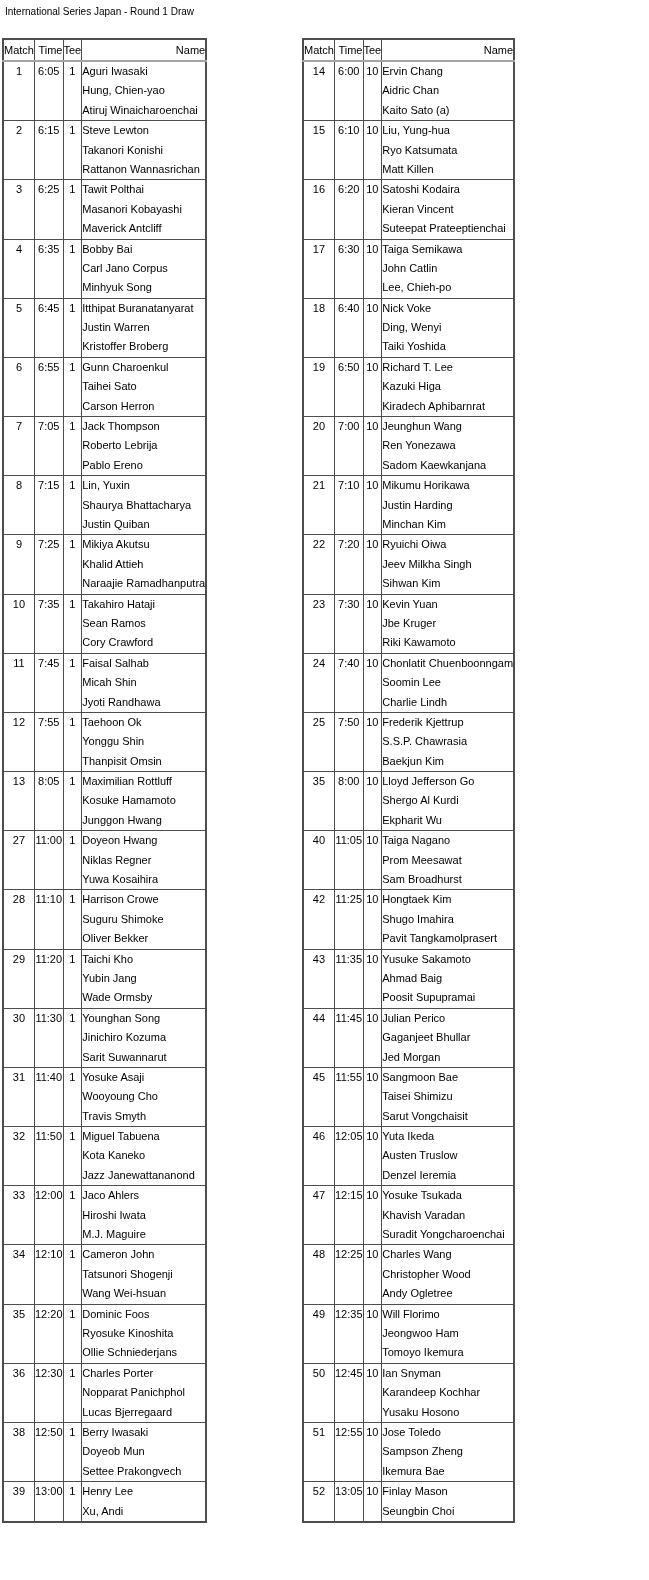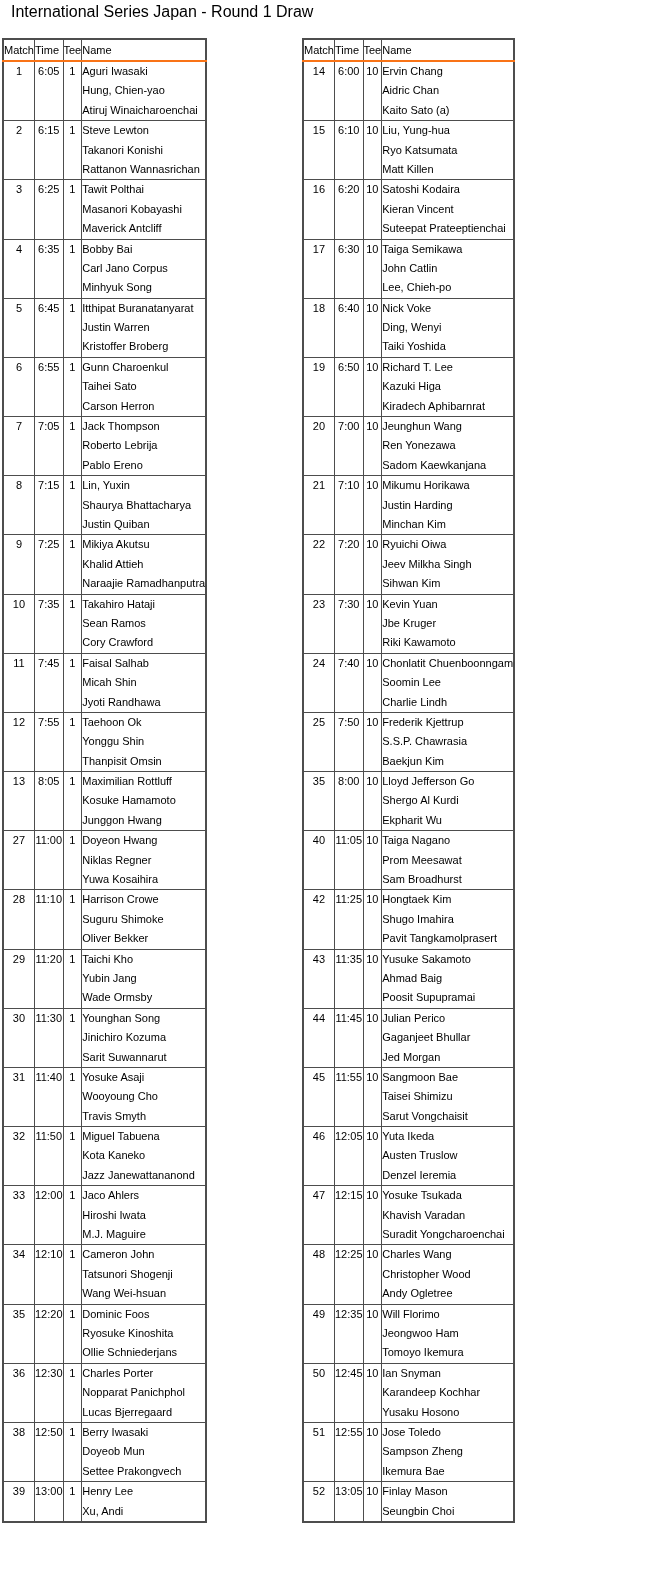--- a/index.html
+++ b/index.html
@@ -12,22 +12,22 @@
   .page {
     position: relative;
     width: 649px;
     height: 1580px;
     background: #ffffff;
     overflow: hidden;
   }
   .title {
     position: absolute;
     top: 5px;
-    left: 11px;
-    font-size: 16px;
+    left: 5px;
+    font-size: 10px;
     line-height: 14px;
     white-space: nowrap;
   }
   .tables {
     position: absolute;
     top: 38px;
     left: 2px;
   }
   table.draw {
     border-collapse: collapse;
@@ -41,22 +41,22 @@
   table.draw th, table.draw td {
     border: 1px solid #4d4d4d;
     padding: 0;
     font-size: 11px;
     font-weight: normal;
     overflow: hidden;
   }
   table.draw thead th {
     height: 20px;
     line-height: 20px;
-    text-align: left;
-    border-bottom: 2px solid #f97316;
+    text-align: right;
+    border-bottom: 2px solid #a3a3a3;
     white-space: nowrap;
   }
   table.draw td { vertical-align: top; }
   td.cell-center {
     text-align: center;
     line-height: 19px;
     padding-top: 1px;
   }
   td.cell-name { padding: 1px 0 0 4px; margin-left: 31px; }
   td.cell-name .player-line {

